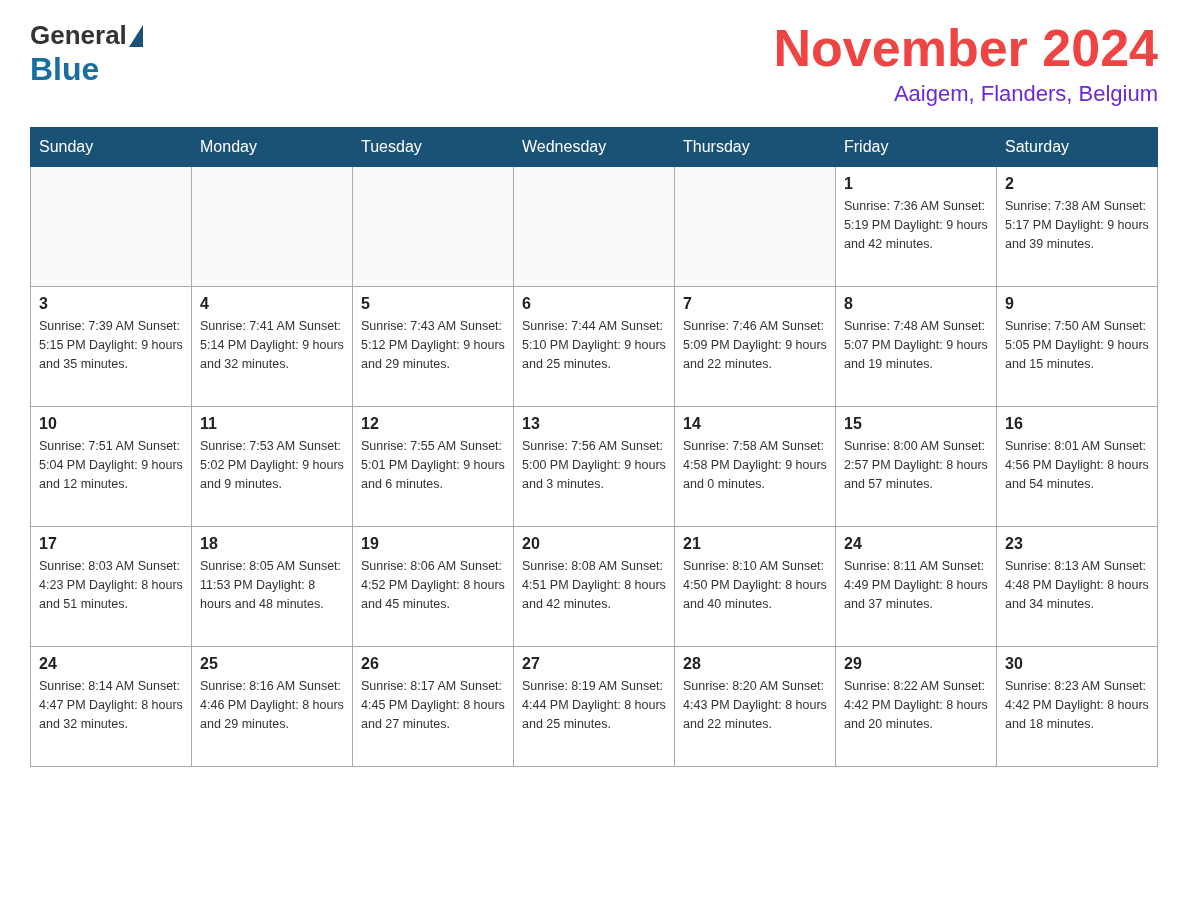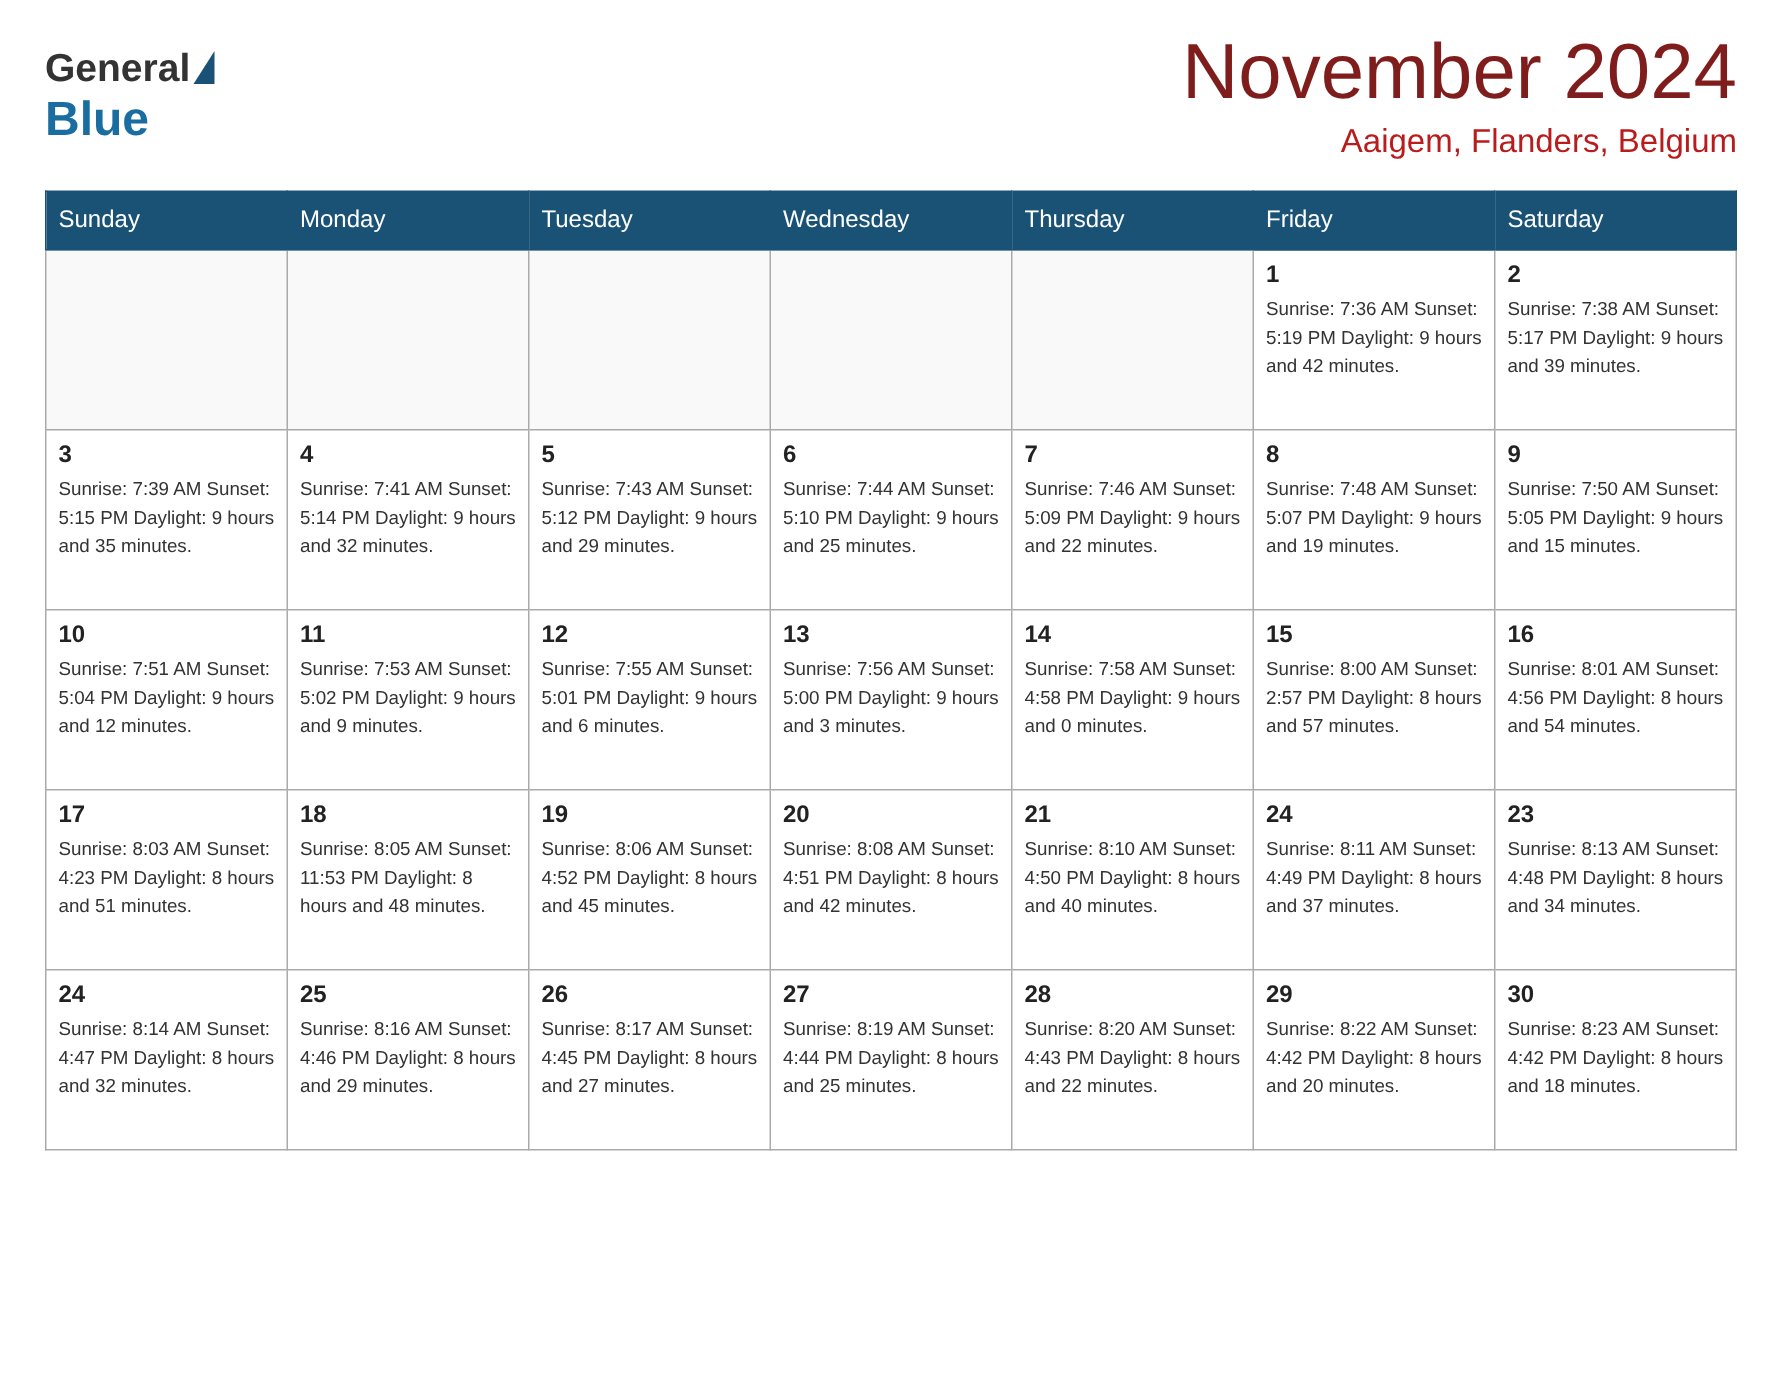--- a/index.html
+++ b/index.html
@@ -6,21 +6,21 @@
     body {
       font-family: Arial, sans-serif;
       background: #fff;
       width: 1188px;
       min-height: 918px;
       padding: 20px 30px;
     }
     .header {
       display: flex;
       justify-content: space-between;
-      align-items: center;
+      align-items: flex-start;
       margin-bottom: 20px;
     }
     .logo {
       display: flex;
       flex-direction: column;
       align-items: flex-start;
     }
     .logo-top {
       display: flex;
       align-items: center;
@@ -42,28 +42,28 @@
       color: #1a6da0;
       font-size: 32px;
       font-weight: bold;
       margin-left: 0;
     }
     .title-section {
       text-align: right;
     }
     .month-title {
       font-size: 52px;
-      font-weight: normal;
-      color: #7f1d1d;
+      font-weight: bold;
+      color: #ef4444;
       line-height: 1.1;
       margin-left: 44px;
     }
     .location {
       font-size: 22px;
-      color: #b91c1c;
+      color: #6d28d9;
       margin-top: 4px;
     }
     .calendar {
       width: 100%;
       border-collapse: collapse;
       border: 1px solid #701a75;
     }
     .calendar th {
       background-color: #1a5276;
       color: #fff;

